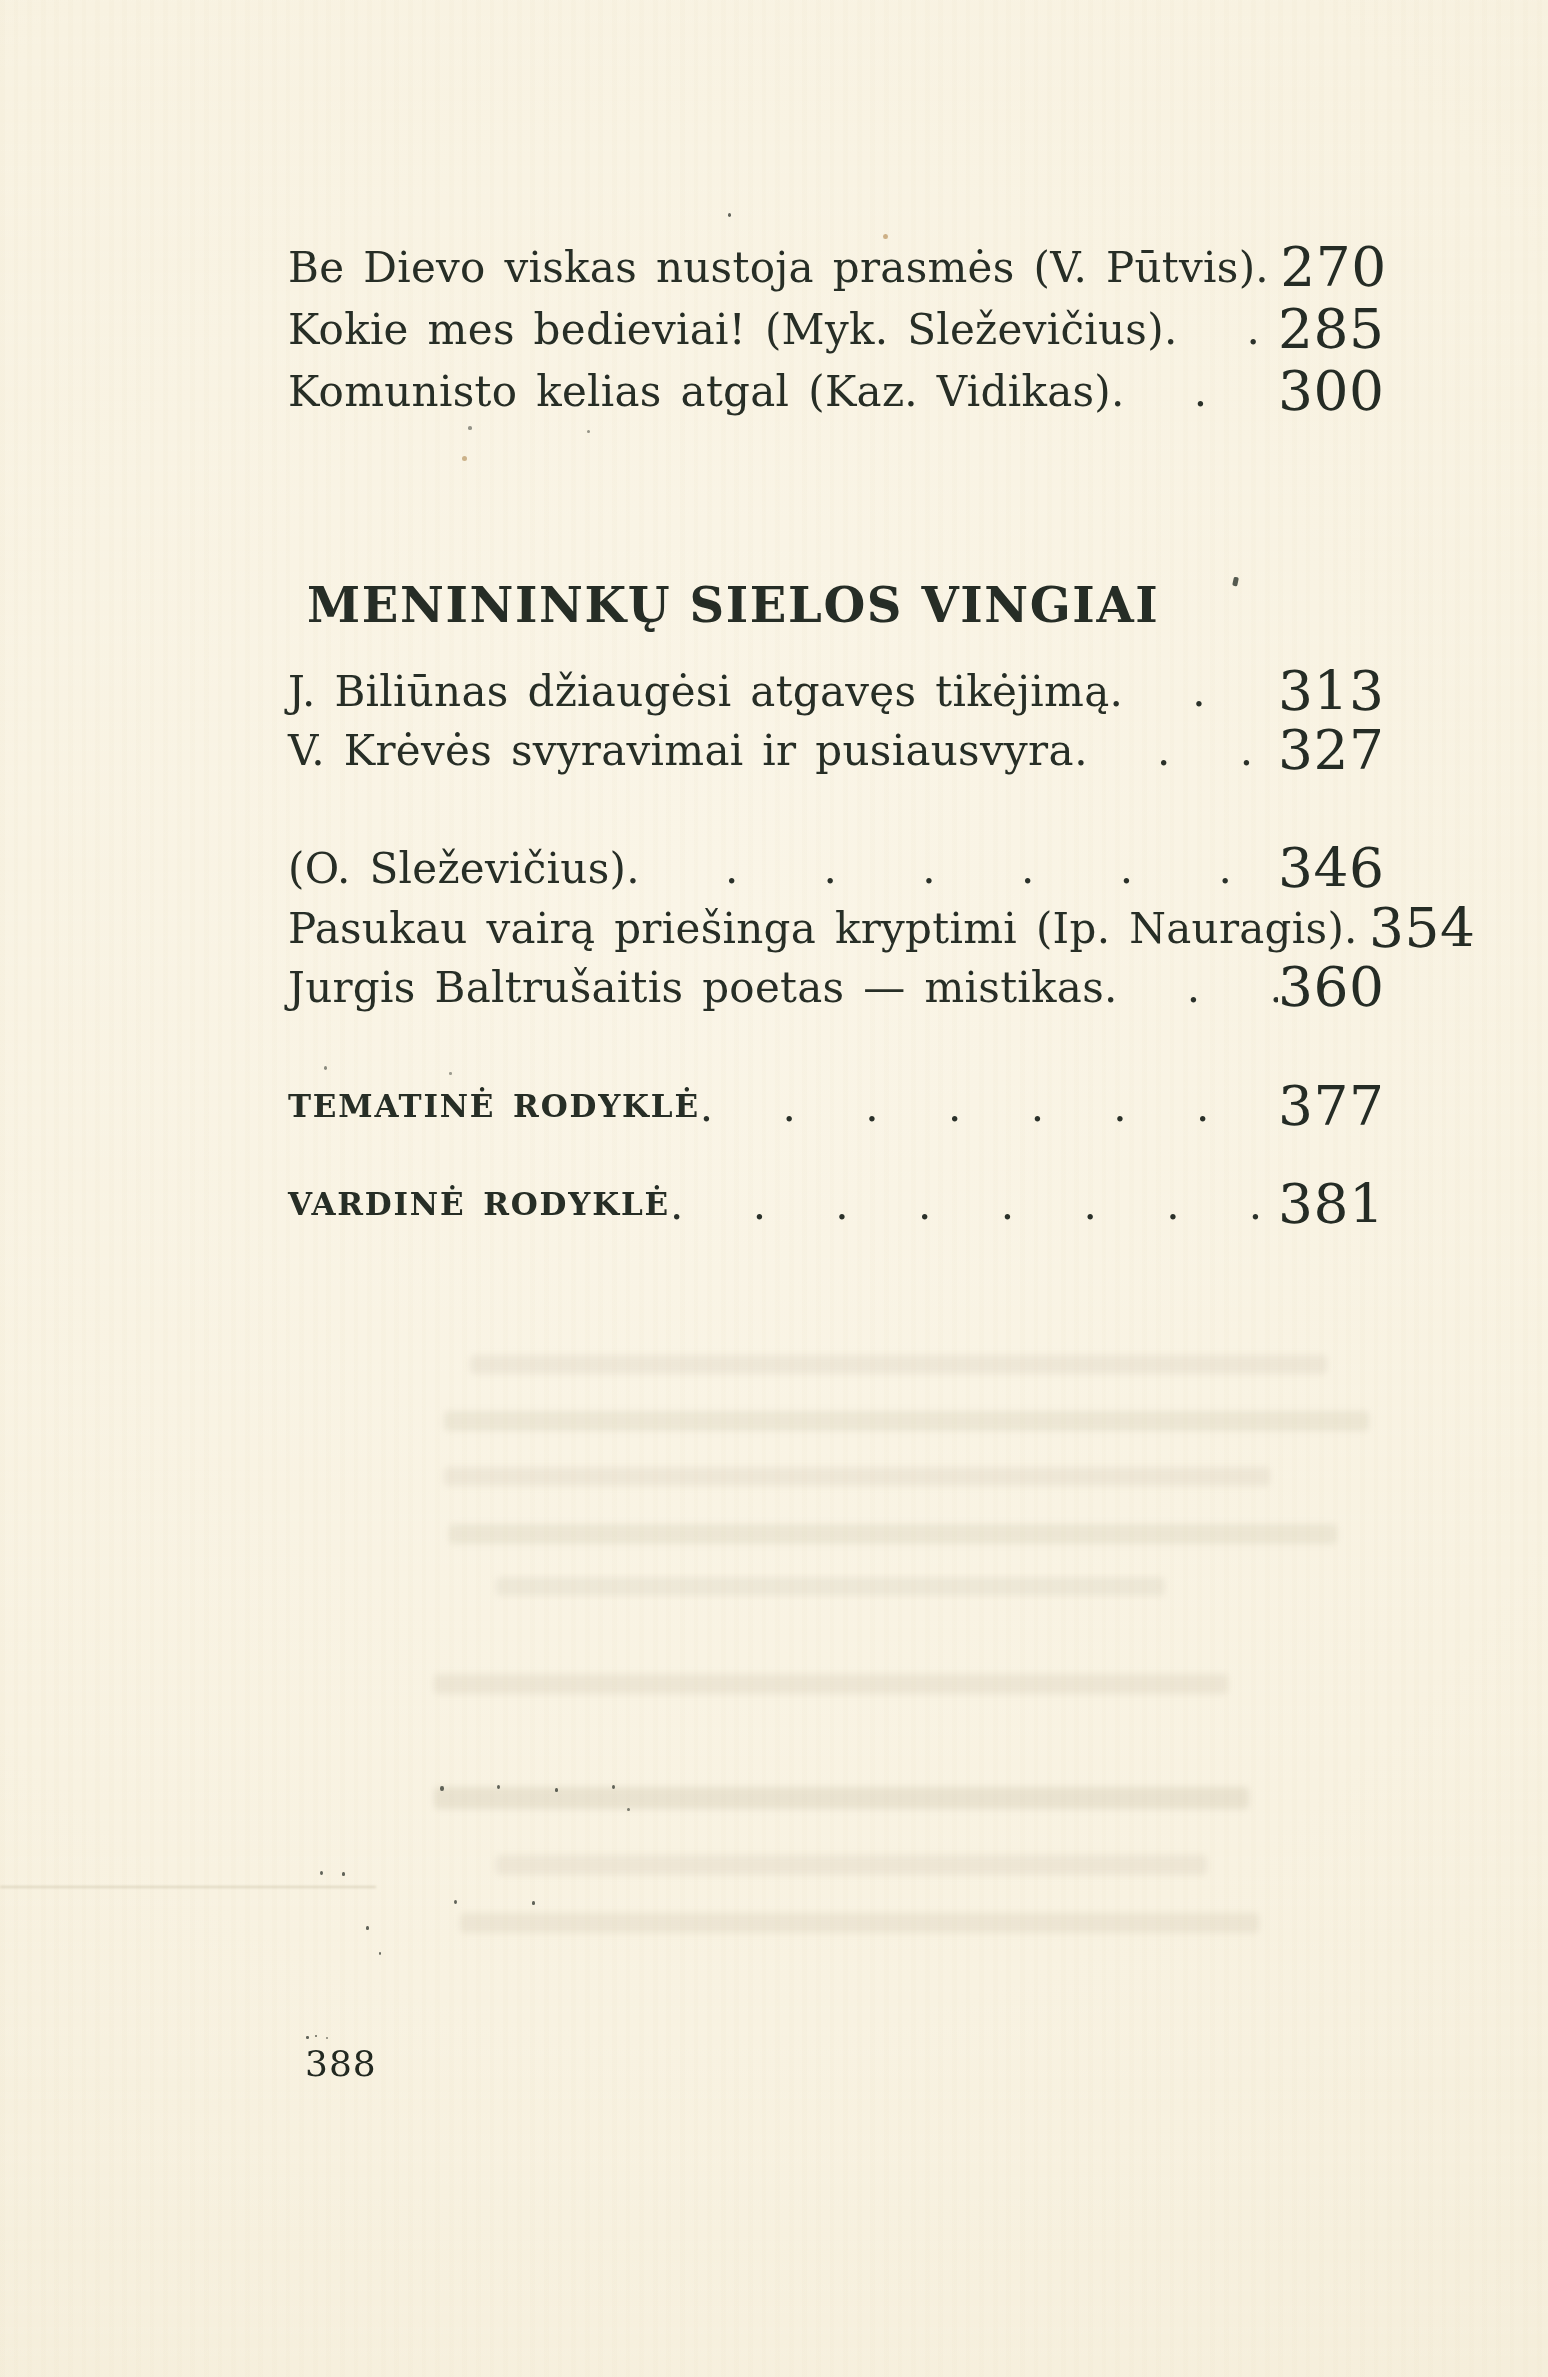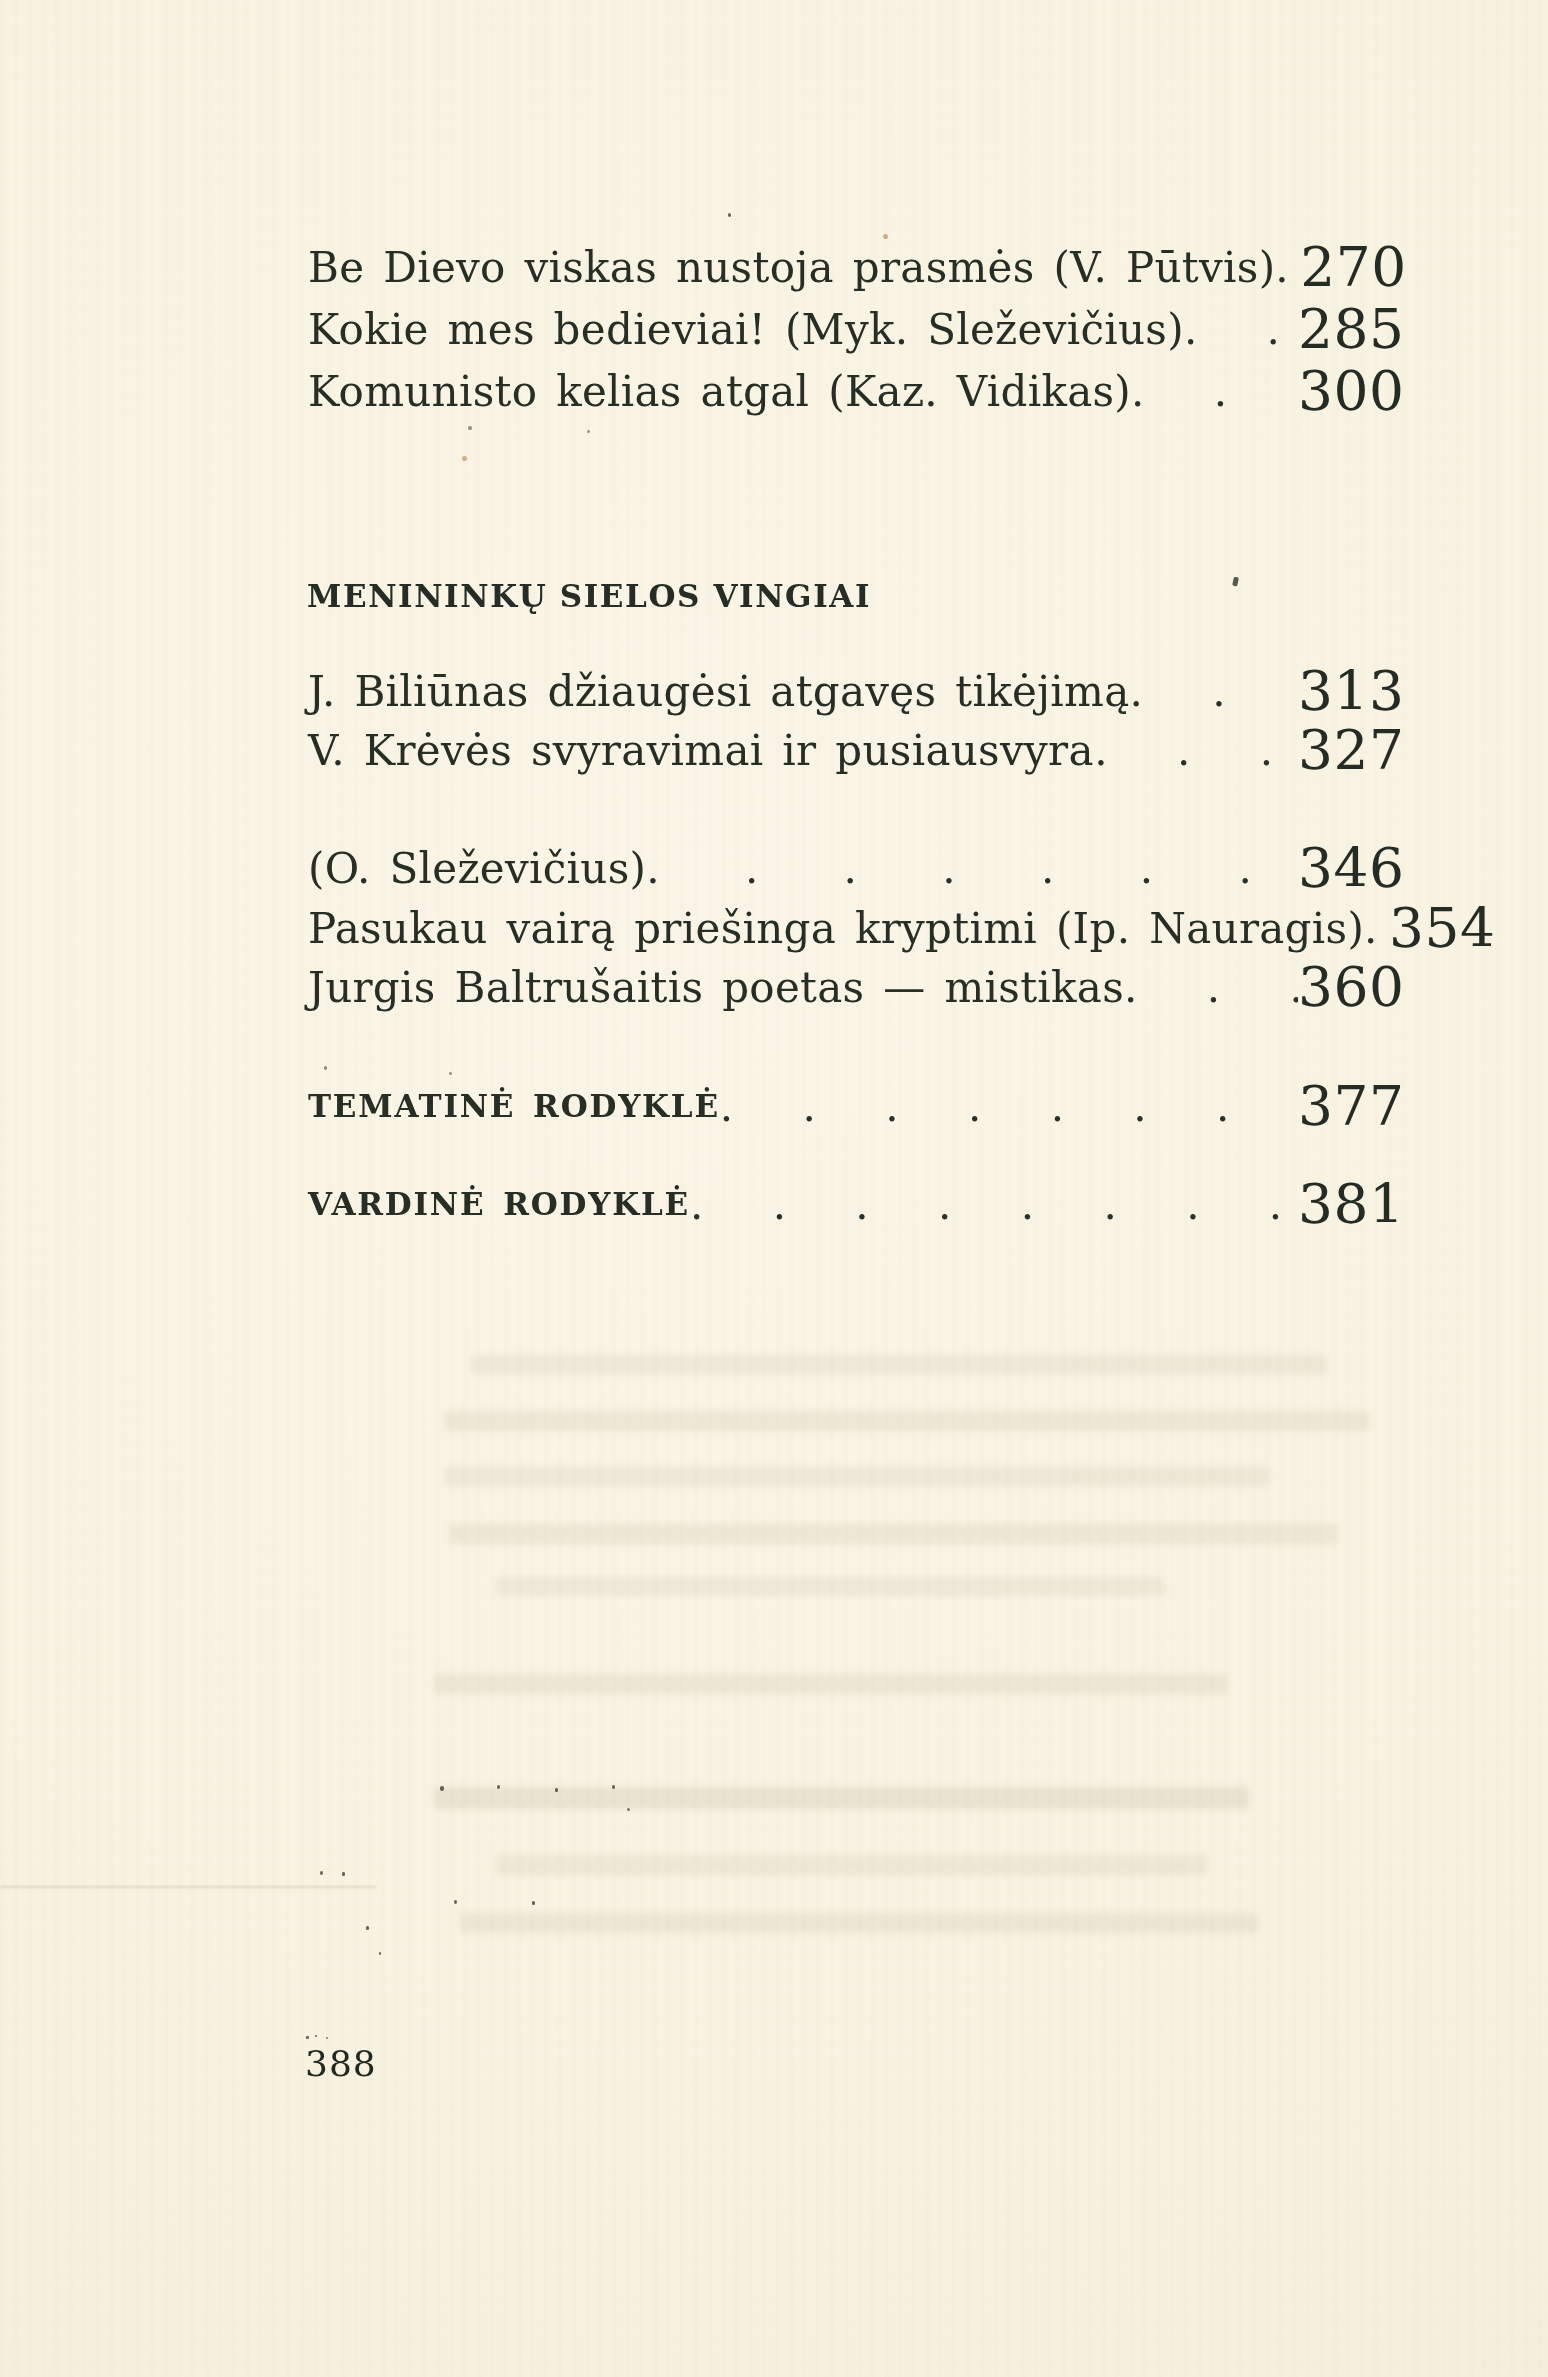--- a/index.html
+++ b/index.html
@@ -11,21 +11,21 @@
   .page{
     position:absolute;inset:0;
     background:
       repeating-linear-gradient(90deg, rgba(233,223,196,0.10) 0px, rgba(233,223,196,0.10) 4.7px, rgba(0,0,0,0) 4.7px, rgba(0,0,0,0) 13.6px),
       repeating-linear-gradient(0deg, rgba(250,246,234,0.08) 0px, rgba(250,246,234,0.08) 7.3px, rgba(0,0,0,0) 7.3px, rgba(0,0,0,0) 21.4px),
       radial-gradient(ellipse 130% 95% at 45% 38%, #faf5e7 0%, #f8f2e1 50%, #f4edd9 85%, #f0e8d1 100%);
     color:#272e26;
   }
   
   .row{
-    position:absolute;left:308px;width:1095px;
+    position:absolute;left:288px;width:1095px;
     display:flex;align-items:flex-start;
     font-size:42px;line-height:59px;white-space:nowrap;
   }
   .t{word-spacing:5.2px;letter-spacing:0.3px;flex:none;}
   .leader{
     flex:1 1 auto;text-align:right;white-space:pre;overflow:hidden;
     word-spacing:56px;padding-right:25px;color:#2b312a;
   }
   .leader.wide{word-spacing:72px;}
   .num{
@@ -33,21 +33,21 @@
     font-size:55px;letter-spacing:0.5px;color:#252c25;
   }
   
   .kicker{
     position:absolute;left:308px;top:501px;
     font-size:37px;font-weight:700;letter-spacing:2.6px;line-height:1;
     color:#262d26;
   }
   .chapter{
     position:absolute;left:307px;top:581px;
-    font-size:31px;font-weight:700;letter-spacing:1.6px;line-height:1;
+    font-size:48px;font-weight:700;letter-spacing:1.6px;line-height:1;
     color:#262d26;
   }
   .index-row .t{font-size:31px;font-weight:700;letter-spacing:1.8px;}
   
   .folio{
     position:absolute;left:305px;top:2046px;
     font-size:36px;line-height:1;letter-spacing:1px;color:#222921;
   }
   
   .ghost{

